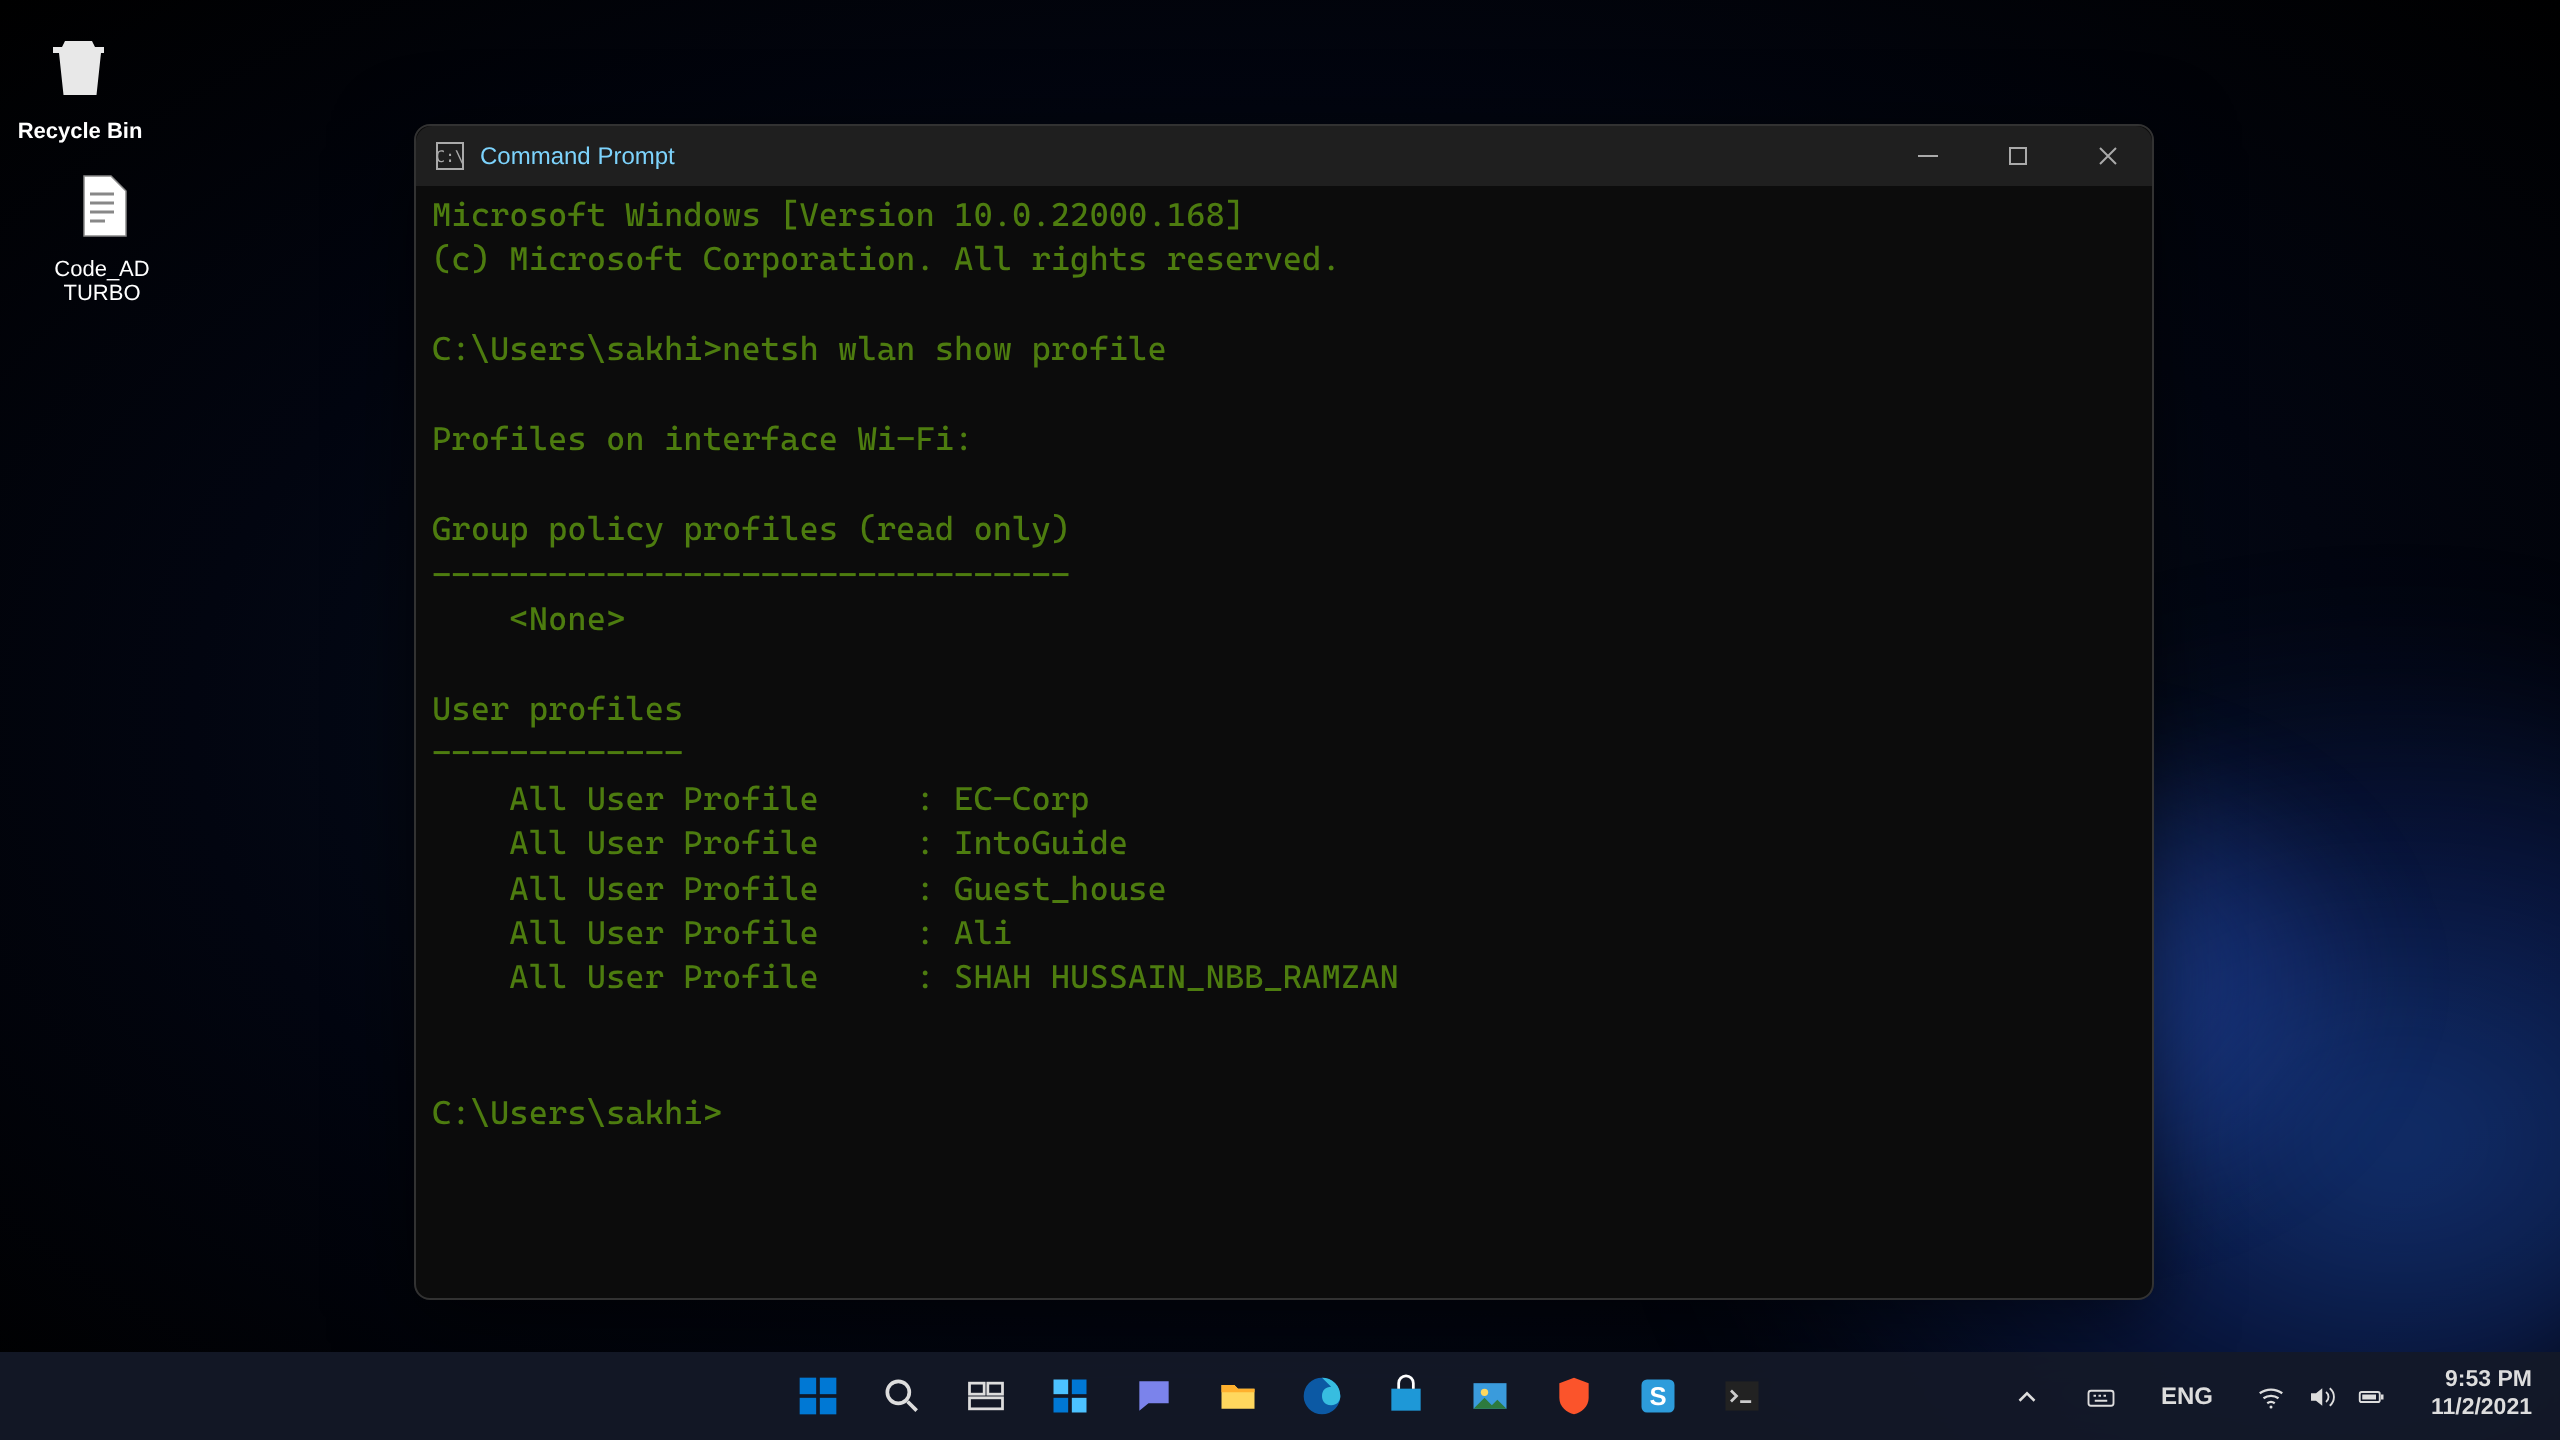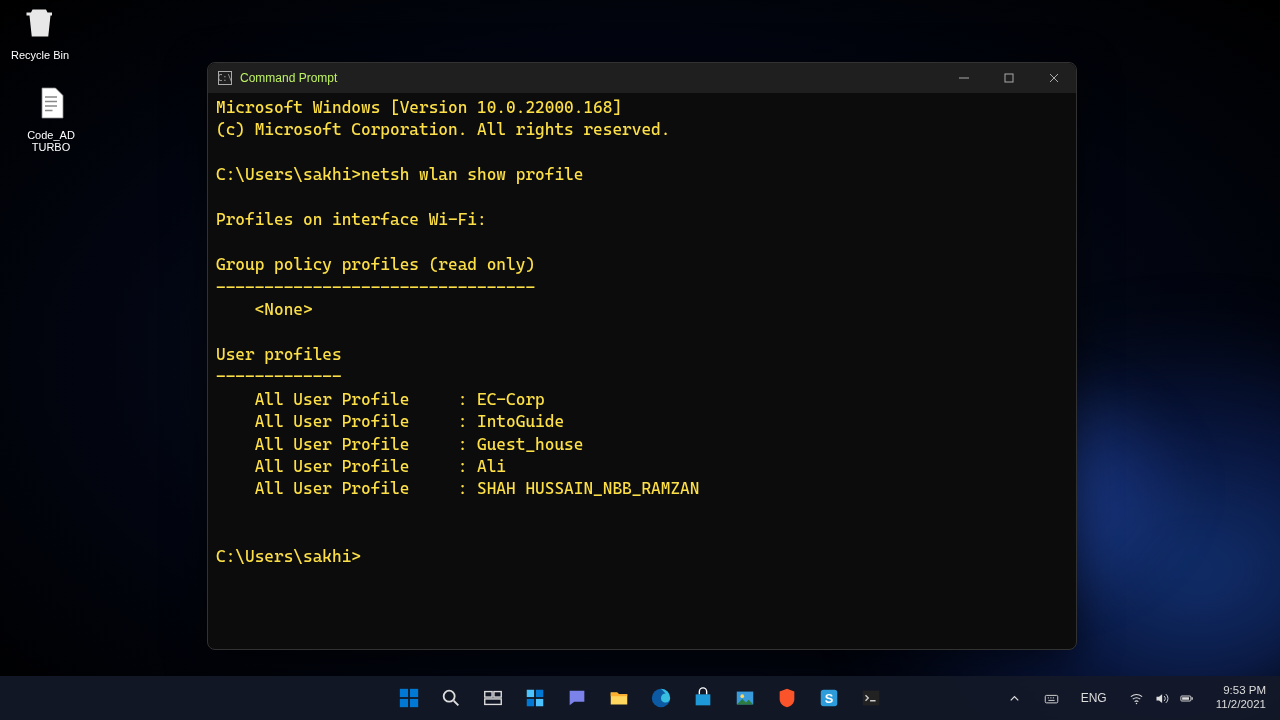--- a/index.html
+++ b/index.html
@@ -45,21 +45,21 @@
       font-size: 11px;
       text-align: center;
       cursor: pointer;
       z-index: 1;
     }
     .desktop-icon .icon-box {
       width: 36px;
       height: 40px;
       margin-bottom: 4px;
     }
-    .recycle { top: 5px; left: 5px; }
+    .recycle { top: 16px; left: 5px; font-weight: bold; }
     .file { top: 85px; left: 16px; }
     .recycle-bin-svg { fill: #e8e8e8; }
     .file-svg { fill: #f5f5f5; }
     
     .window {
       position: absolute;
       top: 62px;
       left: 207px;
       width: 870px;
       height: 588px;
@@ -85,21 +85,21 @@
       border: 1px solid #aaa;
       margin-right: 8px;
       display: flex;
       align-items: center;
       justify-content: center;
       font-size: 8px;
       color: #aaa;
       font-family: monospace;
     }
     .titlebar-title {
-      color: #bef264;
+      color: #7dd3fc;
       font-size: 12px;
       flex: 1;
     }
     .window-controls {
       display: flex;
     }
     .wc-btn {
       width: 45px;
       height: 30px;
       display: flex;
@@ -107,21 +107,21 @@
       justify-content: center;
       color: #aaa;
       cursor: pointer;
     }
     .terminal-body {
       flex: 1;
       padding: 4px 8px;
       font-family: 'Cascadia Mono', 'Consolas', monospace;
       font-size: 16.5px;
       line-height: 1.36;
-      color: #fde047;
+      color: #4d7c0f;
       overflow: hidden;
       position: relative;
       white-space: pre;
     }
     
     .taskbar {
       position: absolute;
       bottom: 0;
       left: 0;
       right: 0;
@@ -151,20 +151,21 @@
     }
     .taskbar-item svg, .taskbar-item .ico { width: 22px; height: 22px; }
     .taskbar-right {
       position: absolute;
       right: 6px;
       display: flex;
       align-items: center;
       gap: 6px;
       color: #ddd;
       font-size: 11.5px;
+      font-weight: bold;
     }
     .tray-group {
       display: flex;
       align-items: center;
       gap: 10px;
       padding: 4px 8px;
       border-radius: 4px;
       cursor: pointer;
     }
     .clock {

